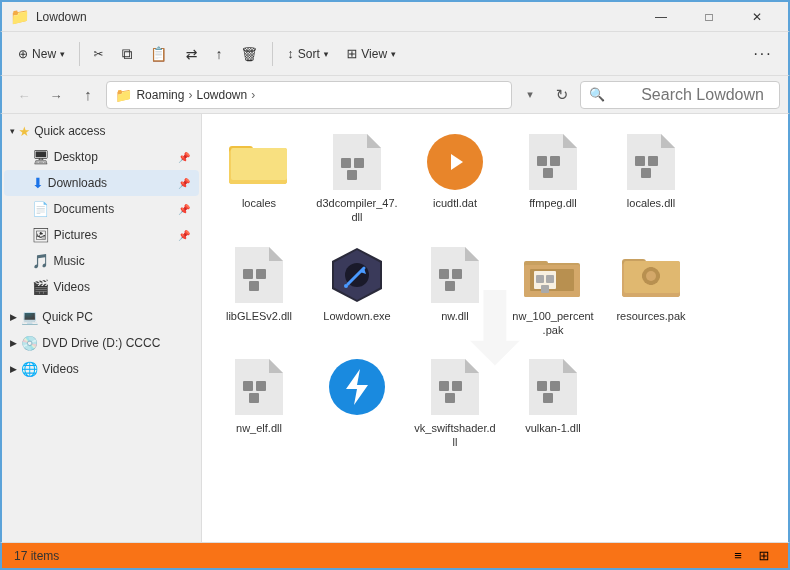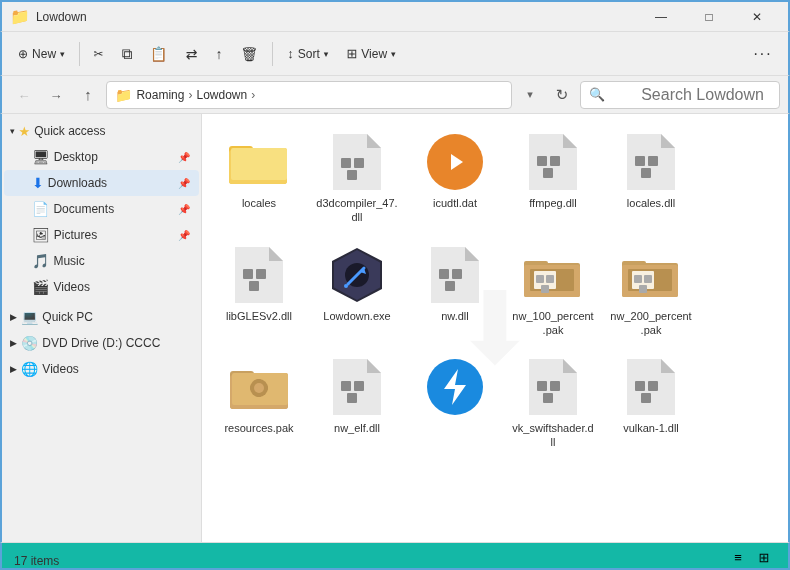--- a/index.html
+++ b/index.html
@@ -147,24 +147,24 @@
       display: flex; flex-direction: column; align-items: center;
       padding: 6px 4px;
       cursor: pointer; border-radius: 4px;
       text-align: center;
     }
     .file-icon { width: 60px; height: 60px; display: flex; align-items: center; justify-content: center; margin-bottom: 4px; }
     .file-label { font-size: 11px; color: #333; line-height: 1.3; word-break: break-word; }
 
     
     .status-bar {
-      background: #14b8a6;
+      background: #f97316;
       height: 28px;
       display: flex;
-      align-items: flex-end;
+      align-items: center;
       padding: 0 12px;
       border-top: 1px solid #ddd;
       border-left: 2px solid #5ba3d9;
       border-right: 2px solid #5ba3d9;
       border-bottom: 2px solid #5ba3d9;
       justify-content: space-between;
     }
     .status-text { font-size: 12px; color: #333; }
     .status-view-btns { display: flex; gap: 2px; }
     .status-view-btn {
@@ -434,37 +434,20 @@
             <g transform="translate(12,26)">
               <rect x="0" y="0" width="8" height="8" fill="#aaa" rx="1"></rect>
               <rect x="10" y="0" width="8" height="8" fill="#aaa" rx="1"></rect>
               <rect x="5" y="10" width="8" height="8" fill="#aaa" rx="1"></rect>
             </g>
           </svg>
         </div>
         <span class="file-label">nw_100_percent.pak</span>
       </div>
 
-      <div class="file-item">
-        <div class="file-icon">
-          <svg width="58" height="52" viewBox="0 0 58 52" xmlns="http://www.w3.org/2000/svg">
-            <rect x="0" y="14" width="56" height="34" rx="2" fill="#c8a060"></rect>
-            <rect x="0" y="12" width="24" height="8" rx="2" fill="#c8a060"></rect>
-            <rect x="0" y="16" width="56" height="32" rx="2" fill="#d4a86a"></rect>
-            <rect x="6" y="20" width="44" height="22" rx="1" fill="#b89050"></rect>
-            <rect x="10" y="22" width="22" height="18" rx="1" fill="#f8f0e0"></rect>
-            <g transform="translate(12,26)">
-              <rect x="0" y="0" width="8" height="8" fill="#aaa" rx="1"></rect>
-              <rect x="10" y="0" width="8" height="8" fill="#aaa" rx="1"></rect>
-              <rect x="5" y="10" width="8" height="8" fill="#aaa" rx="1"></rect>
-            </g>
-          </svg>
-        </div>
-        <span class="file-label">nw_200_percent.pak</span>
-      </div>
 
       <div class="file-item">
         <div class="file-icon">
           <svg width="58" height="52" viewBox="0 0 58 52" xmlns="http://www.w3.org/2000/svg">
             <rect x="0" y="12" width="58" height="36" rx="3" fill="#c8a060"></rect>
             <rect x="0" y="10" width="24" height="8" rx="3" fill="#c8a060"></rect>
             <rect x="0" y="14" width="58" height="34" rx="3" fill="#d4a86a"></rect>
             <rect x="2" y="12" width="56" height="32" rx="2" fill="#e0b870"></rect>
 
             <g transform="translate(18,16)">

